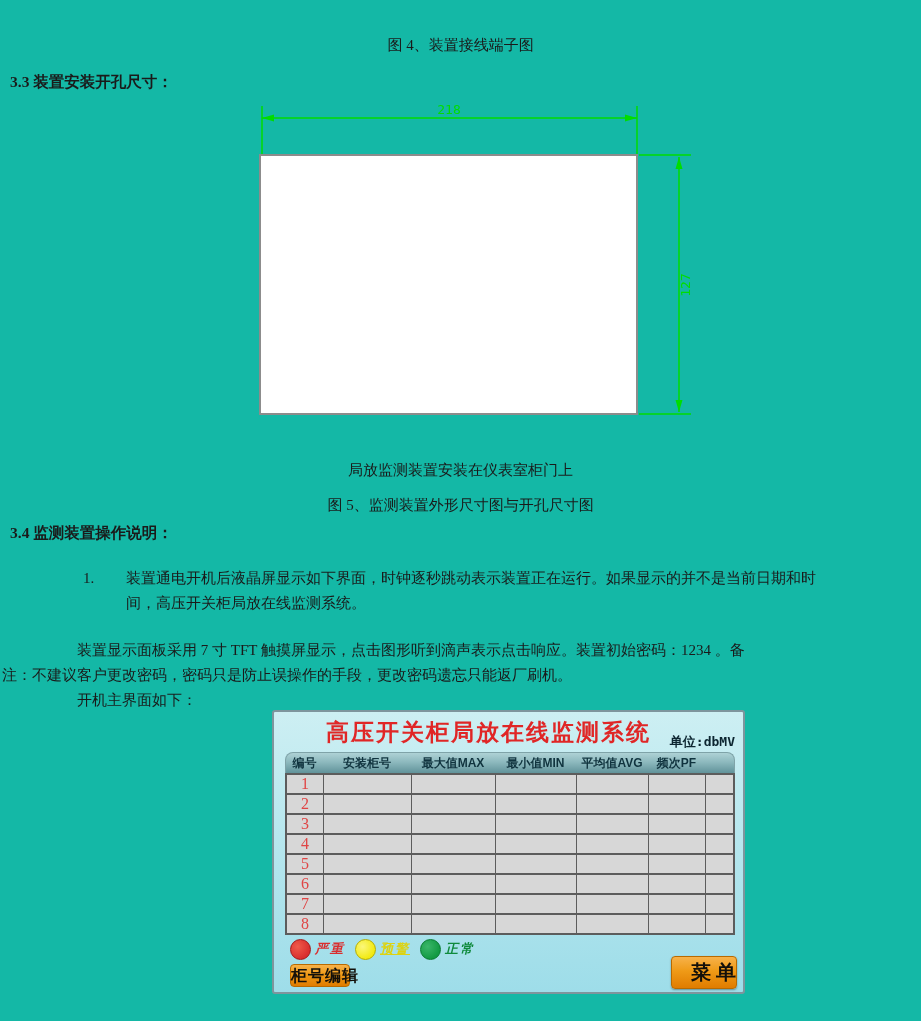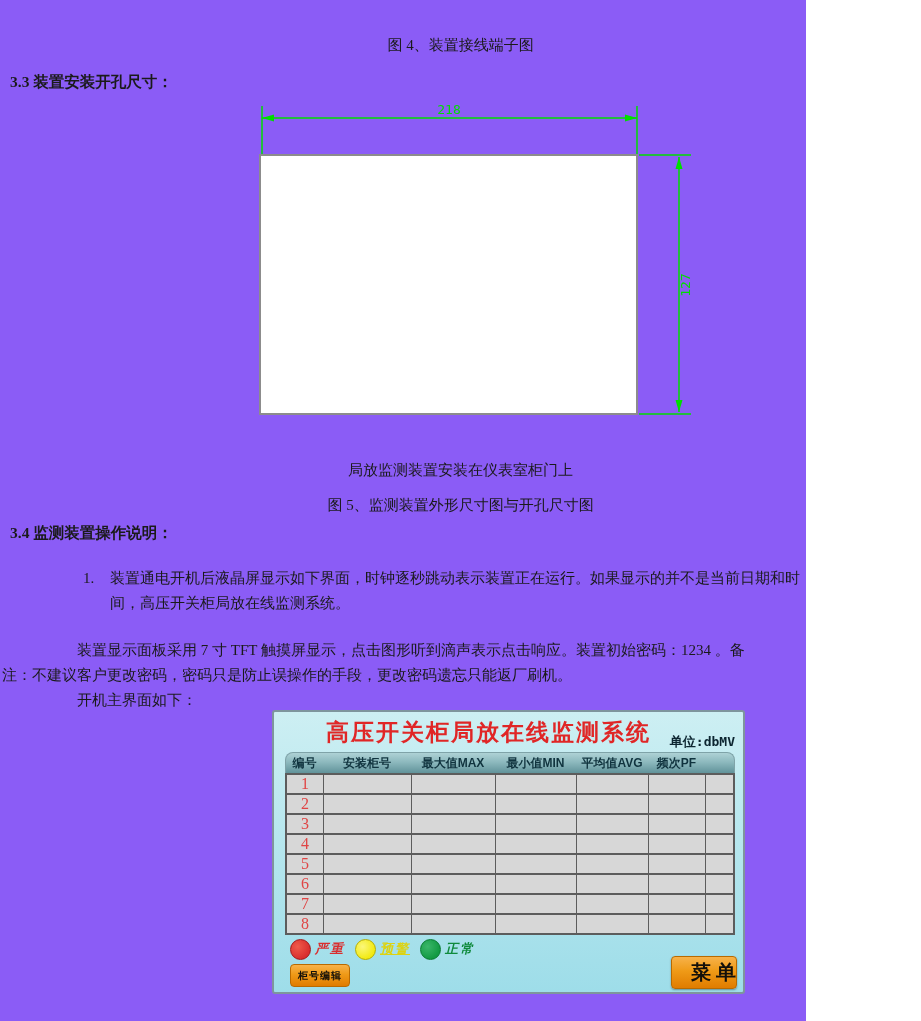--- a/index.html
+++ b/index.html
@@ -1,31 +1,31 @@
 <!DOCTYPE html>
 <html><head>
 <meta charset="utf-8">
 <style>
   html,body{margin:0;padding:0;background:#ffffff;}
   #canvas{
-    position:relative;width:806px;height:1021px;background:#8b5cf6;overflow:hidden;
+    position:relative;width:921px;height:1021px;background:#14b8a6;overflow:hidden;
     font-family:"Liberation Serif","DejaVu Serif",serif;color:#1a1a1a;
   }
   .center-caption{position:absolute;left:0;width:921px;text-align:center;font-size:15px;white-space:nowrap;}
   .fig4{top:36px;}
   .heading{position:absolute;left:10px;font-weight:bold;font-size:15.5px;white-space:nowrap;}
   .sec33{top:72px;}
   .sec34{top:523px;}
   .cap1{top:461px;}
   .cap2{top:496px;}
   #drawing{position:absolute;left:240px;top:100px;}
   
   .list1{position:absolute;left:83px;top:566px;font-size:15px;line-height:25px;}
   .list1 .marker{position:absolute;left:0;top:0;}
-  .list1 .ltext{margin-left:27px;white-space:nowrap;}
+  .list1 .ltext{margin-left:43px;white-space:nowrap;}
   
   .para{position:absolute;left:2px;top:638px;font-size:15px;line-height:25px;}
   .para .p1{margin-left:75px;white-space:nowrap;}
   .para .p2{margin-left:0;white-space:nowrap;}
   .para .p3{margin-left:75px;white-space:nowrap;}
   
   .panel{
     position:absolute;left:232px;top:710px;width:469px;height:280px;
     border:2px solid #7e959d;border-radius:3px;
     background:linear-gradient(180deg,#cdeff3 0%,#b7e7ee 45%,#9edde9 100%);
@@ -65,21 +65,21 @@
   .dot-normal{background:radial-gradient(circle at 35% 35%,#3ab66a,#129a43 70%);border:1px solid #067a2e;}
   .legend-label{font-weight:bold;font-size:13px;font-style:italic;margin-right:10px;letter-spacing:2px;white-space:nowrap;}
   .lbl-severe{color:#d92f2f;}
   .lbl-warning{color:#ddd310;text-decoration:underline;}
   .lbl-normal{color:#0f8a3c;}
   .pbutton{
     position:absolute;box-sizing:border-box;border-radius:4px;cursor:pointer;
     background:linear-gradient(180deg,#f7b24a 0%,#ef9a17 45%,#e07c00 100%);
     border:1px solid #b96a00;color:#13100a;font-weight:bold;text-align:center;white-space:nowrap;
   }
-  .btn-edit{left:16px;top:252px;width:60px;height:23px;font-size:10px;line-height:21px;letter-spacing:1px;}
+  .btn-edit{left:16px;top:252px;width:60px;height:23px;font-size:16px;line-height:21px;letter-spacing:1px;}
   .btn-menu{right:6px;top:244px;width:66px;height:33px;font-size:20px;line-height:31px;letter-spacing:5px;padding-left:19px;
     box-shadow:0 1px 2px rgba(0,0,0,0.35);}
 </style>
 </head>
 <body>
 
 <div id="canvas">
 
   <div class="center-caption fig4">图 4、装置接线端子图</div>
 

